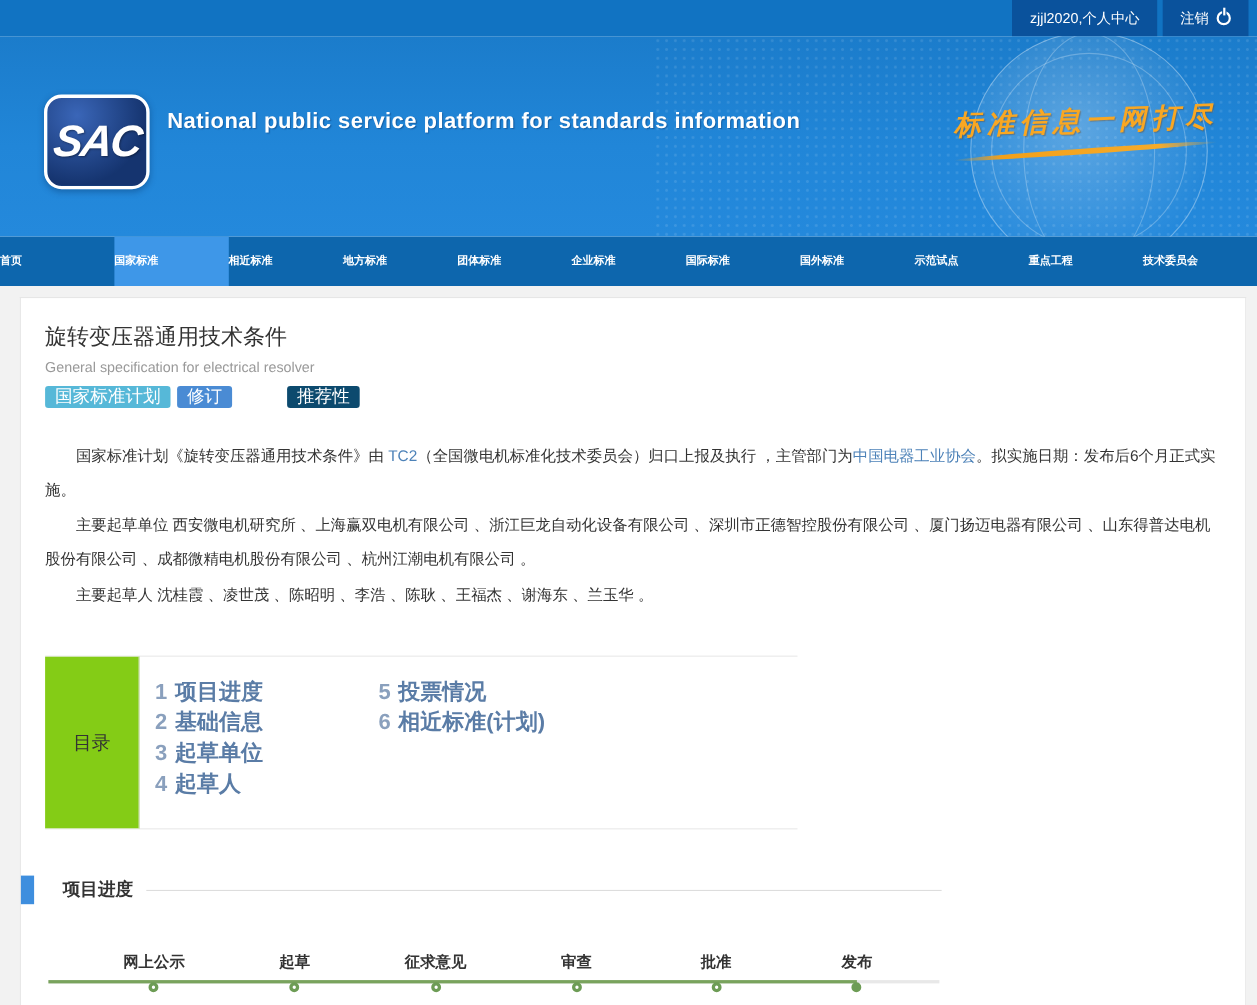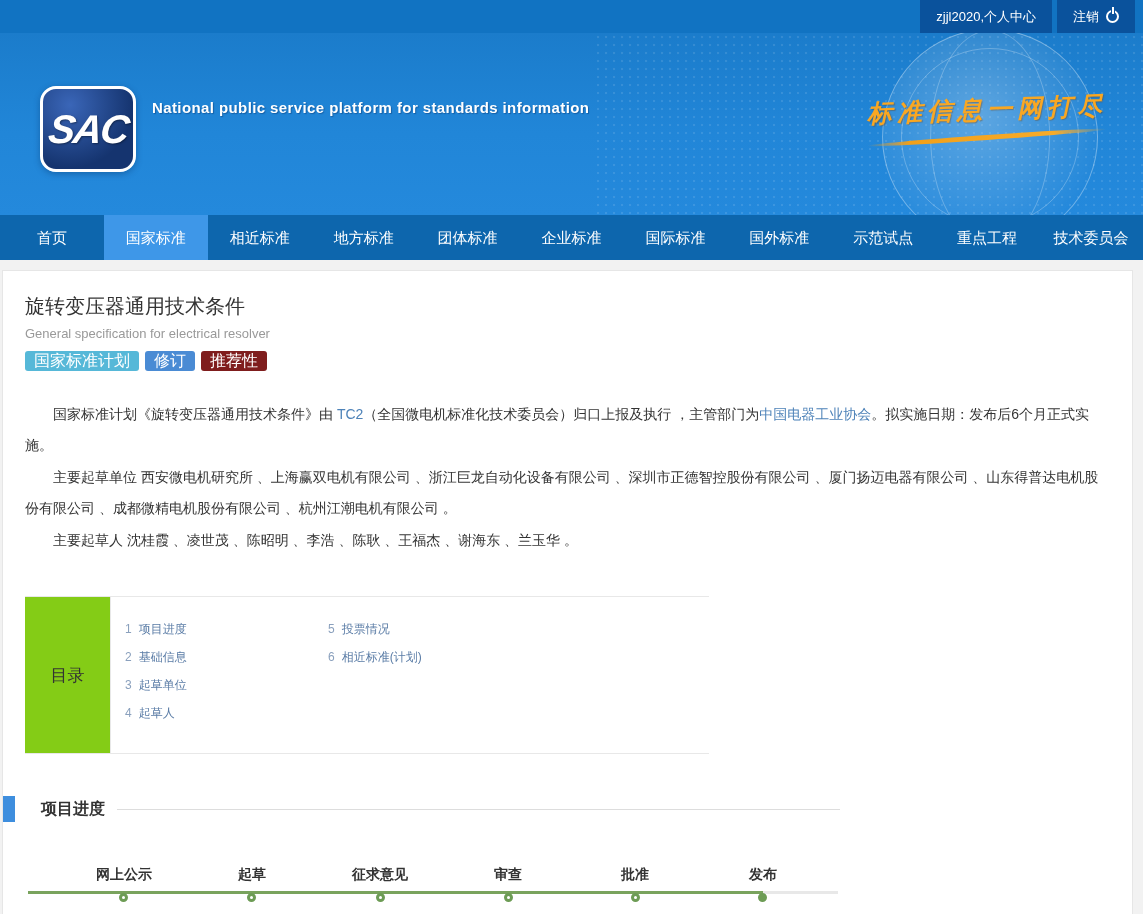--- a/index.html
+++ b/index.html
@@ -69,21 +69,21 @@
   }
   .site-title {
     position:absolute; left:152px; top:56px; color:#fff;
   }
   .site-title .cn {
     font-size:35px; font-weight:bold; letter-spacing:9px;
     text-shadow:1px 2px 2px rgba(10,60,120,.55);
     white-space:nowrap;
   }
   .site-title .en {
-    margin-top:10px; font-size:15px; font-weight:bold; letter-spacing:.4px;
+    margin-top:10px; font-size:20px; font-weight:bold; letter-spacing:.4px;
     text-shadow:1px 1px 1px rgba(10,60,120,.5);
     white-space:nowrap;
   }
   .slogan {
     position:absolute; right:36px; top:60px; width:240px; text-align:center;
   }
   .slogan .txt {
     font-size:25px; font-weight:bold; font-style:italic; letter-spacing:5px;
     color:#f9a722; white-space:nowrap;
     text-shadow:1px 1px 1px rgba(120,60,0,.35);
@@ -92,56 +92,56 @@
   .slogan .swoosh {
     margin-top:9px; height:5px; border-radius:50%;
     background:linear-gradient(90deg, rgba(242,160,25,0) 0%, #f2a019 18%, #f6ab2a 78%, rgba(242,160,25,0) 100%);
     transform:rotate(-4deg);
   }
   
   .nav {
     height:45px; background:#0d66ad; display:flex;
   }
   .nav .item {
-    flex:1; color:#fff; font-size:15px; text-align:center; line-height:45px;
-    cursor:pointer; white-space:nowrap;
+    flex:1; color:#fff; font-size:10px; text-align:left; line-height:45px;
+    cursor:pointer; white-space:nowrap;font-weight:bold;
   }
   .nav .item.active { background:#3e97e8; }
   
-  .page-wrap { padding:10px 10px 0 2px; background:#f2f2f2; }
+  .page-wrap { padding:10px 10px 0 18px; background:#f2f2f2; }
   .card {
     background:#fff; border:1px solid #e6e6e6; border-bottom:none;
     min-height:644px; padding:0 22px; position:relative;
   }
   .std-title { padding-top:22px; font-size:20px; color:#333; }
   .std-subtitle { margin-top:6px; font-size:13px; color:#999; }
   .tags { margin-top:10px; display:flex; gap:6px; }
   .tag {
     color:#fff; font-size:16px; padding:2px 9px; border-radius:3px; line-height:16px;text-align:right;
   }
   .tag-plan { background:#56b8d8; }
   .tag-rev  { background:#4a8bd4; }
-  .tag-rec  { background:#7f1d1d; }
+  .tag-rec  { background:#0c4a6e;margin-left:44px; }
   .paras { margin-top:28px; font-size:14px; color:#333; }
   .paras p { text-indent:2em; line-height:31px; margin-bottom:1px; }
   .paras a { color:#4d82b8; text-decoration:none; cursor:pointer; }
   
   .toc {
     margin-top:40px; width:684px; display:flex;
     border-top:1px solid #e8e8e8; border-bottom:1px solid #e8e8e8;
   }
   .toc-label {
     width:86px; border-right:1px solid #e8e8e8; background:#84cc16;
     display:flex; align-items:center; justify-content:center;
     font-size:17px; color:#333;
   }
   .toc-cols { display:flex; padding:18px 0 26px 14px; flex:1; }
   .toc-cols ul { list-style:none; }
   .toc-cols ul:first-child { width:203px; }
-  .toc-cols li { line-height:28px; font-size:12px; cursor:pointer; }
+  .toc-cols li { line-height:28px; font-size:20px; cursor:pointer;font-weight:bold; }
   .toc-cols .num { color:#8aa0bd; margin-right:7px; }
   .toc-cols .lnk { color:#5a7ca6; }
   
   .section-head {
     display:flex; align-items:center; margin-left:-22px;
   }
   .section-head .bar { width:12px; height:26px; background:#3e8ede; }
   .section-head .txt {
     margin-left:26px; font-size:16px; font-weight:bold; color:#333;
   }

